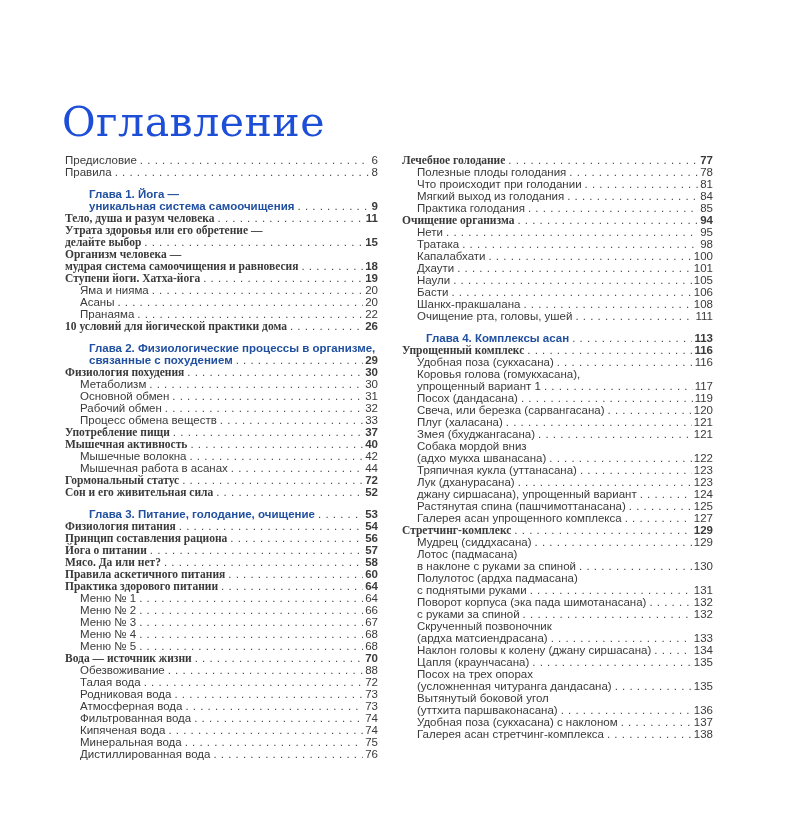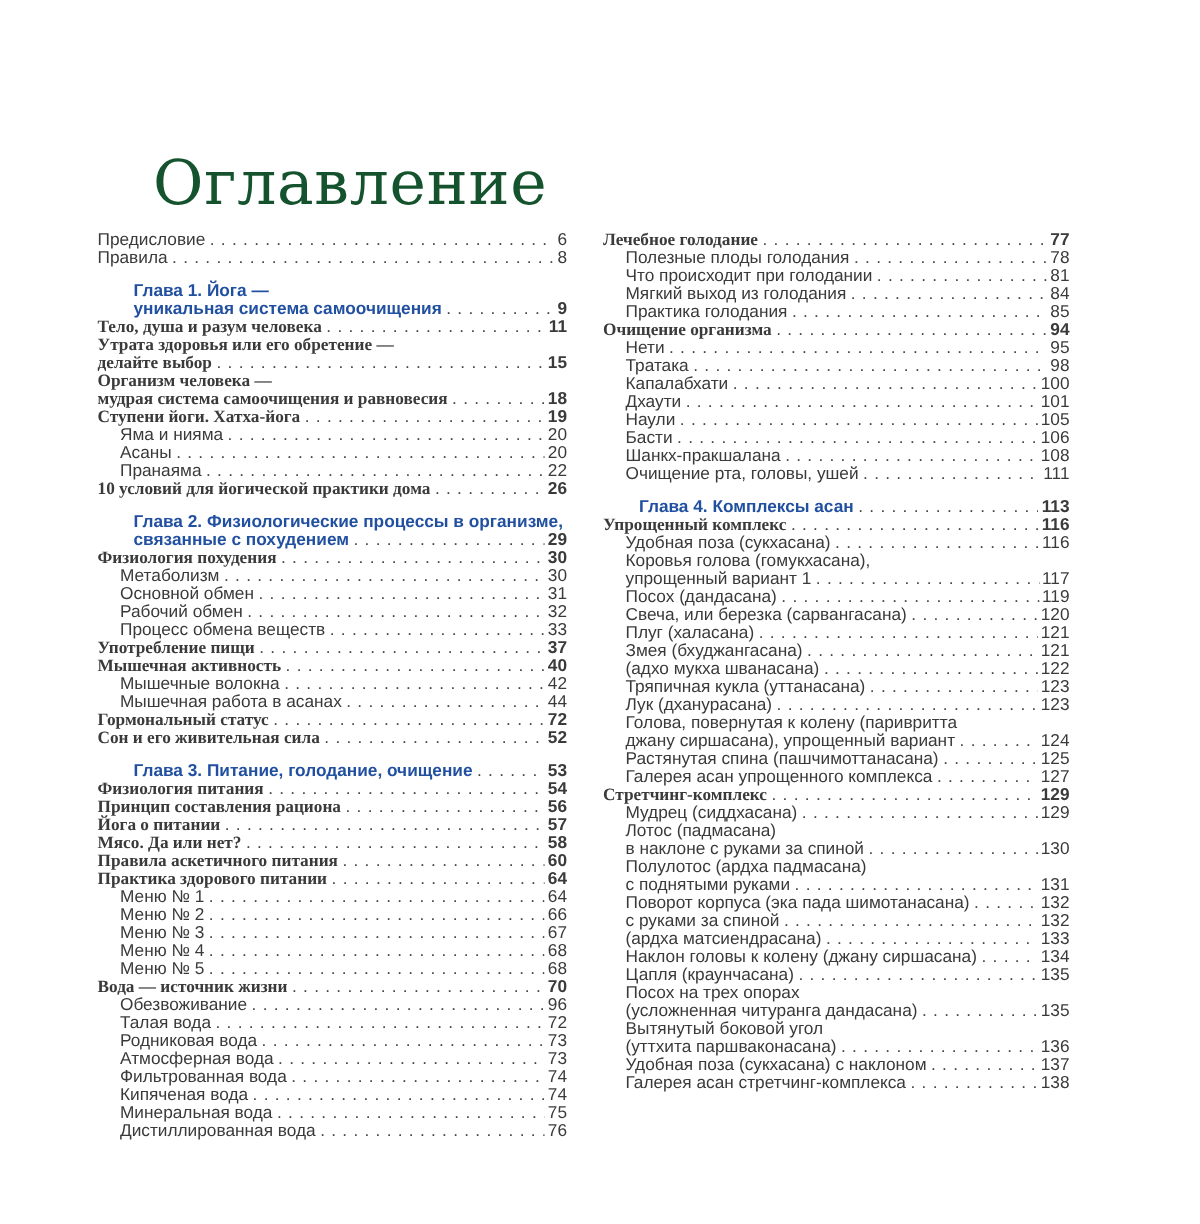--- a/index.html
+++ b/index.html
@@ -3,21 +3,21 @@
 <meta charset="utf-8">
 <style>
   html, body { margin:0; padding:0; background:#ffffff; }
   .page {
     position:relative; width:800px; height:816px; background:#ffffff;
     overflow:hidden; font-family:"Liberation Sans", sans-serif;
   }
   .title {
     position:absolute; left:62px; top:100px;
     font-family:"DejaVu Serif", serif;
-    font-size:41px; line-height:1.1; color:#14532d; letter-spacing:0.5px;margin-left:40px;
+    font-size:41px; line-height:1.1; color:#1d4ed8; letter-spacing:0.5px;
   }
   .col {
     position:absolute; top:154px; font-size:11.5px; line-height:12px;
     color:#3a3a3a;
   }
   .col-left  { left:65px;  width:313px; }
   .col-right { left:402px; width:311px; }
   .toc-block { margin-bottom:10px; }
   .row { display:flex; white-space:nowrap; }
   .row.sub { padding-left:15px; }
@@ -232,21 +232,21 @@
           <span class="page-num">68</span>
         </div>
         <div class="row bold">
           <span class="label">Вода — источник жизни</span>
           <span class="dots">. . . . . . . . . . . . . . . . . . . . . . . . . . . . . . . . . . . . . . . . . . . . . . . . . . . . . . . . . . . . . . . . . . . . . . . . . . . . . . . . </span>
           <span class="page-num">70</span>
         </div>
         <div class="row sub">
           <span class="label">Обезвоживание</span>
           <span class="dots">. . . . . . . . . . . . . . . . . . . . . . . . . . . . . . . . . . . . . . . . . . . . . . . . . . . . . . . . . . . . . . . . . . . . . . . . . . . . . . . . </span>
-          <span class="page-num">96</span>
+          <span class="page-num">88</span>
         </div>
         <div class="row sub">
           <span class="label">Талая вода</span>
           <span class="dots">. . . . . . . . . . . . . . . . . . . . . . . . . . . . . . . . . . . . . . . . . . . . . . . . . . . . . . . . . . . . . . . . . . . . . . . . . . . . . . . . </span>
           <span class="page-num">72</span>
         </div>
         <div class="row sub">
           <span class="label">Родниковая вода</span>
           <span class="dots">. . . . . . . . . . . . . . . . . . . . . . . . . . . . . . . . . . . . . . . . . . . . . . . . . . . . . . . . . . . . . . . . . . . . . . . . . . . . . . . . </span>
           <span class="page-num">73</span>
@@ -389,38 +389,38 @@
           <span class="label">Плуг (халасана)</span>
           <span class="dots">. . . . . . . . . . . . . . . . . . . . . . . . . . . . . . . . . . . . . . . . . . . . . . . . . . . . . . . . . . . . . . . . . . . . . . . . . . . . . . . . </span>
           <span class="page-num">121</span>
         </div>
         <div class="row sub">
           <span class="label">Змея (бхуджангасана)</span>
           <span class="dots">. . . . . . . . . . . . . . . . . . . . . . . . . . . . . . . . . . . . . . . . . . . . . . . . . . . . . . . . . . . . . . . . . . . . . . . . . . . . . . . . </span>
           <span class="page-num">121</span>
         </div>
         <div class="row sub">
+          <span class="label">Собака мордой вниз</span>
+        </div>
+        <div class="row sub">
           <span class="label">(адхо мукха шванасана)</span>
           <span class="dots">. . . . . . . . . . . . . . . . . . . . . . . . . . . . . . . . . . . . . . . . . . . . . . . . . . . . . . . . . . . . . . . . . . . . . . . . . . . . . . . . </span>
           <span class="page-num">122</span>
         </div>
         <div class="row sub">
           <span class="label">Тряпичная кукла (уттанасана)</span>
           <span class="dots">. . . . . . . . . . . . . . . . . . . . . . . . . . . . . . . . . . . . . . . . . . . . . . . . . . . . . . . . . . . . . . . . . . . . . . . . . . . . . . . . </span>
           <span class="page-num">123</span>
         </div>
         <div class="row sub">
           <span class="label">Лук (дханурасана)</span>
           <span class="dots">. . . . . . . . . . . . . . . . . . . . . . . . . . . . . . . . . . . . . . . . . . . . . . . . . . . . . . . . . . . . . . . . . . . . . . . . . . . . . . . . </span>
           <span class="page-num">123</span>
         </div>
         <div class="row sub">
-          <span class="label">Голова, повернутая к колену (паривритта</span>
-        </div>
-        <div class="row sub">
           <span class="label">джану сиршасана), упрощенный вариант</span>
           <span class="dots">. . . . . . . . . . . . . . . . . . . . . . . . . . . . . . . . . . . . . . . . . . . . . . . . . . . . . . . . . . . . . . . . . . . . . . . . . . . . . . . . </span>
           <span class="page-num">124</span>
         </div>
         <div class="row sub">
           <span class="label">Растянутая спина (пашчимоттанасана)</span>
           <span class="dots">. . . . . . . . . . . . . . . . . . . . . . . . . . . . . . . . . . . . . . . . . . . . . . . . . . . . . . . . . . . . . . . . . . . . . . . . . . . . . . . . </span>
           <span class="page-num">125</span>
         </div>
         <div class="row sub">
@@ -456,20 +456,23 @@
         </div>
         <div class="row sub">
           <span class="label">Поворот корпуса (эка пада шимотанасана)</span>
           <span class="dots">. . . . . . . . . . . . . . . . . . . . . . . . . . . . . . . . . . . . . . . . . . . . . . . . . . . . . . . . . . . . . . . . . . . . . . . . . . . . . . . . </span>
           <span class="page-num">132</span>
         </div>
         <div class="row sub">
           <span class="label">с руками за спиной</span>
           <span class="dots">. . . . . . . . . . . . . . . . . . . . . . . . . . . . . . . . . . . . . . . . . . . . . . . . . . . . . . . . . . . . . . . . . . . . . . . . . . . . . . . . </span>
           <span class="page-num">132</span>
+        </div>
+        <div class="row sub">
+          <span class="label">Скрученный позвоночник</span>
         </div>
         <div class="row sub">
           <span class="label">(ардха матсиендрасана)</span>
           <span class="dots">. . . . . . . . . . . . . . . . . . . . . . . . . . . . . . . . . . . . . . . . . . . . . . . . . . . . . . . . . . . . . . . . . . . . . . . . . . . . . . . . </span>
           <span class="page-num">133</span>
         </div>
         <div class="row sub">
           <span class="label">Наклон головы к колену (джану сиршасана)</span>
           <span class="dots">. . . . . . . . . . . . . . . . . . . . . . . . . . . . . . . . . . . . . . . . . . . . . . . . . . . . . . . . . . . . . . . . . . . . . . . . . . . . . . . . </span>
           <span class="page-num">134</span>

